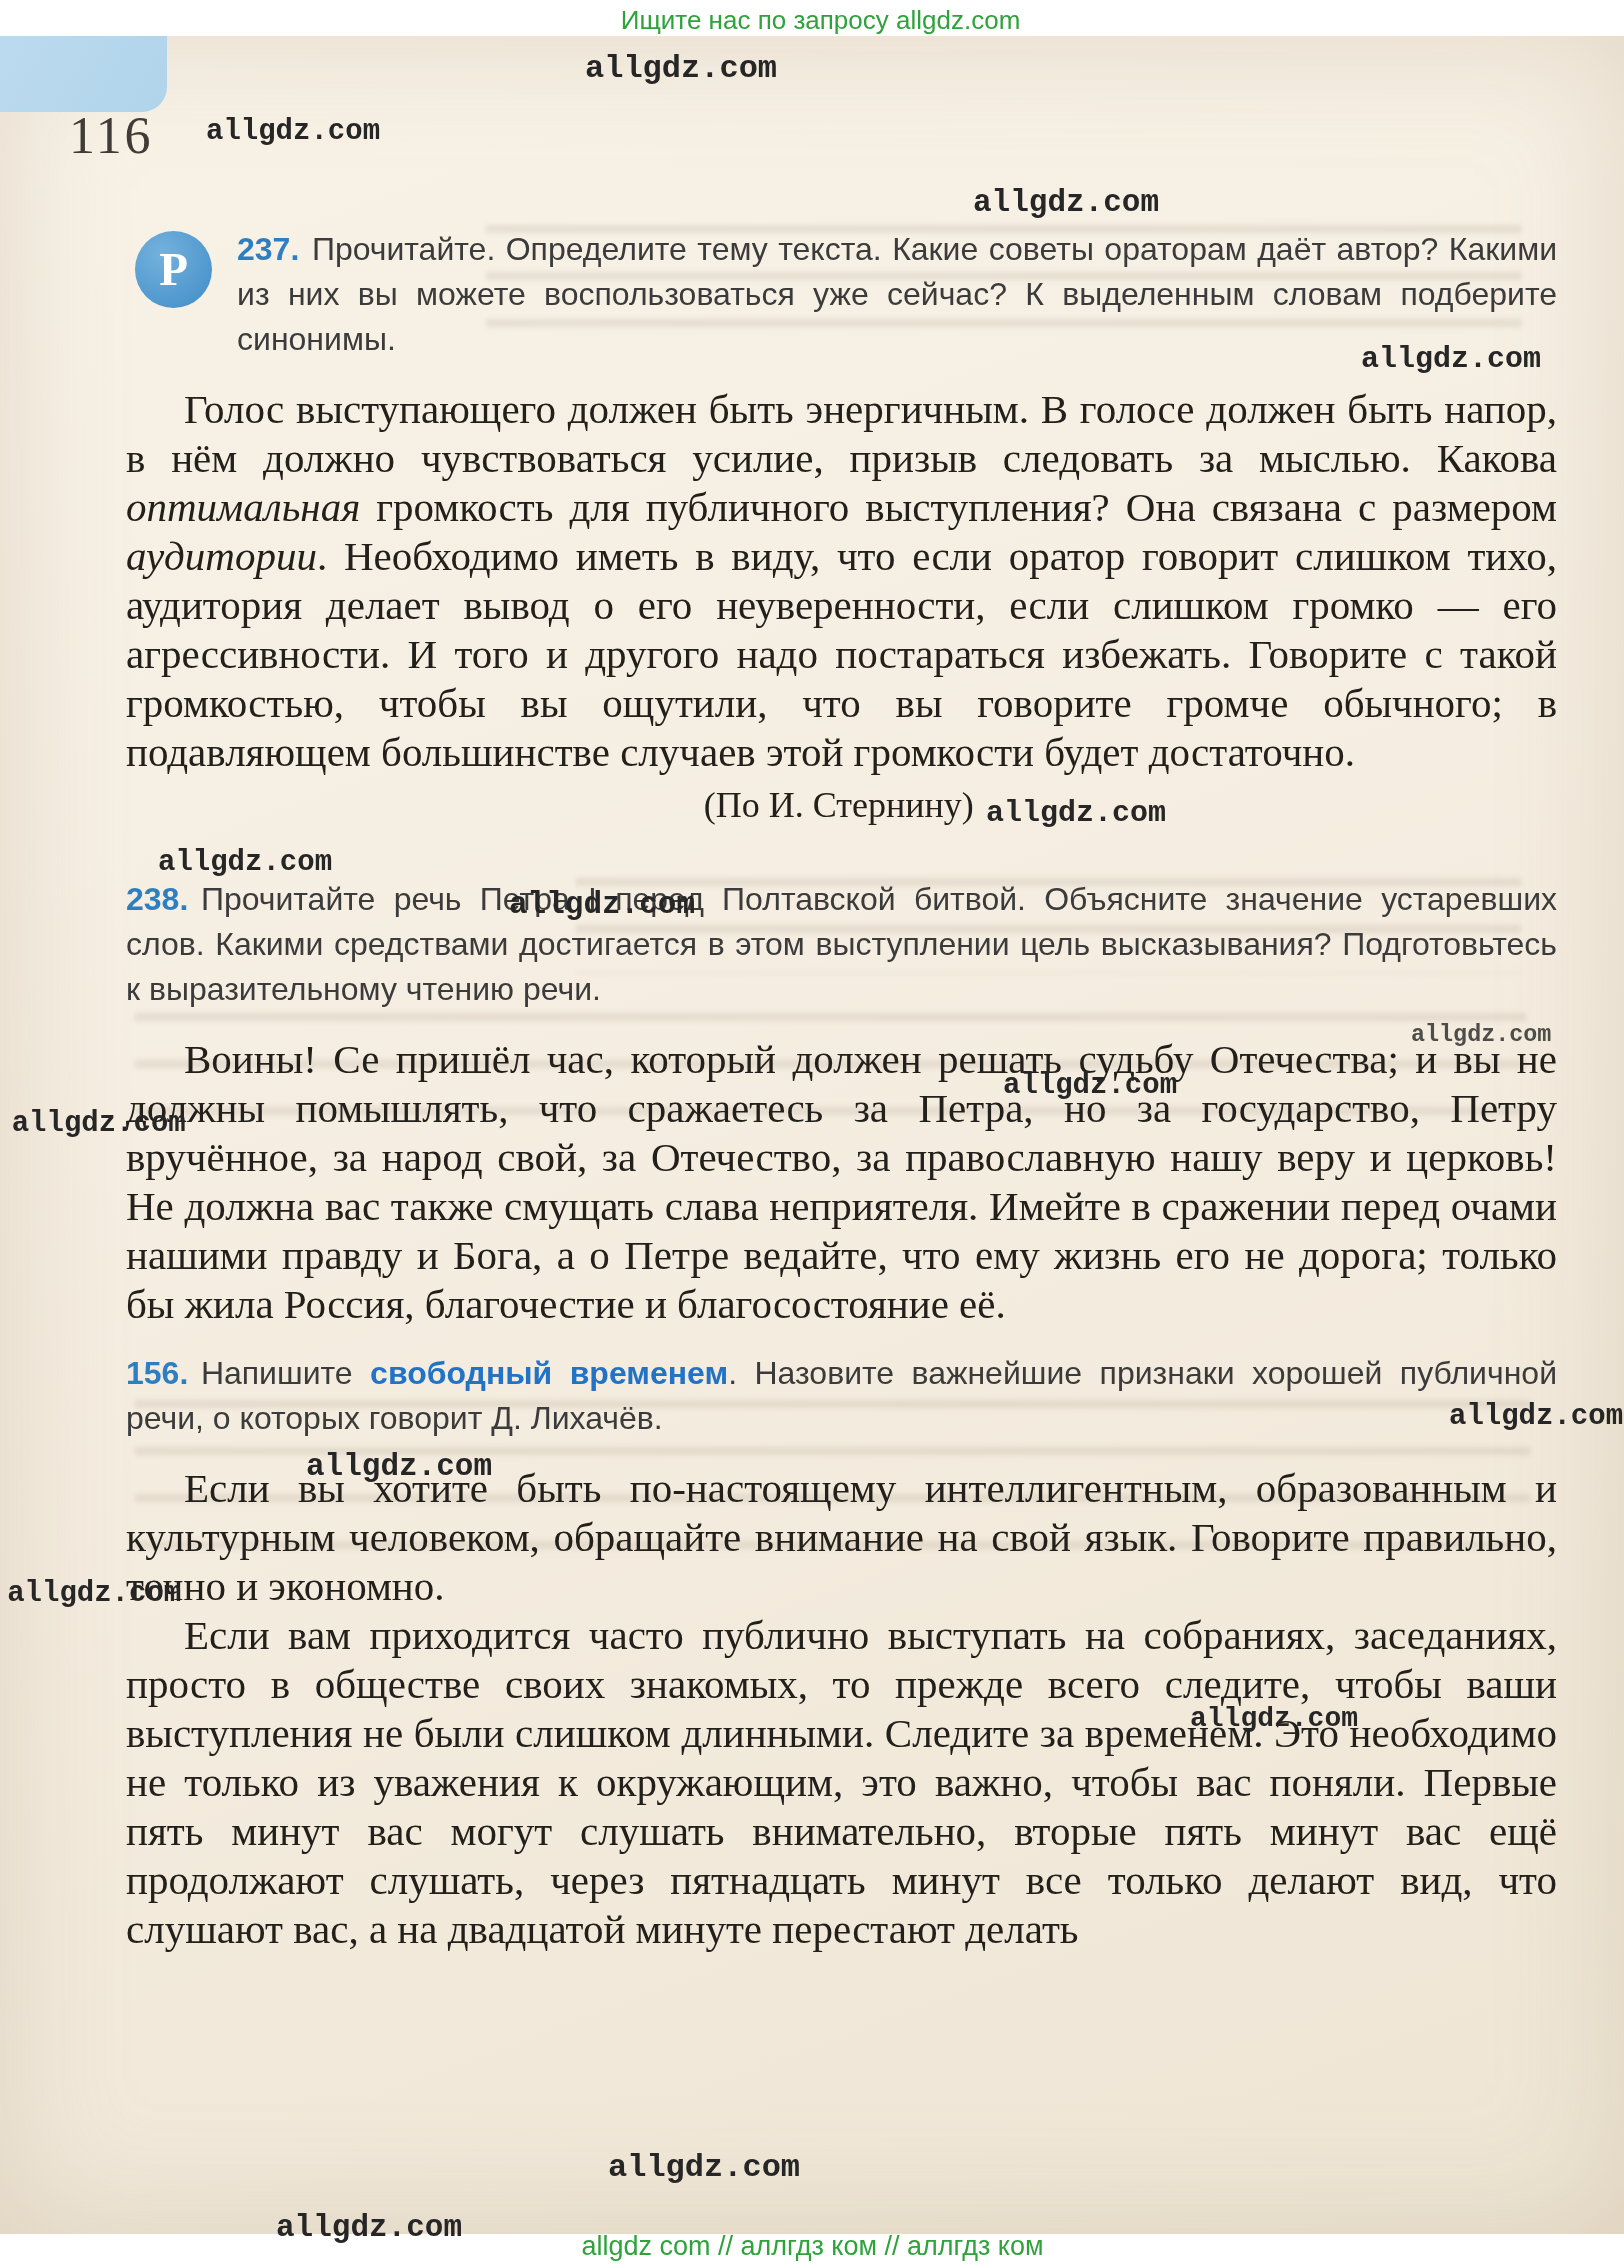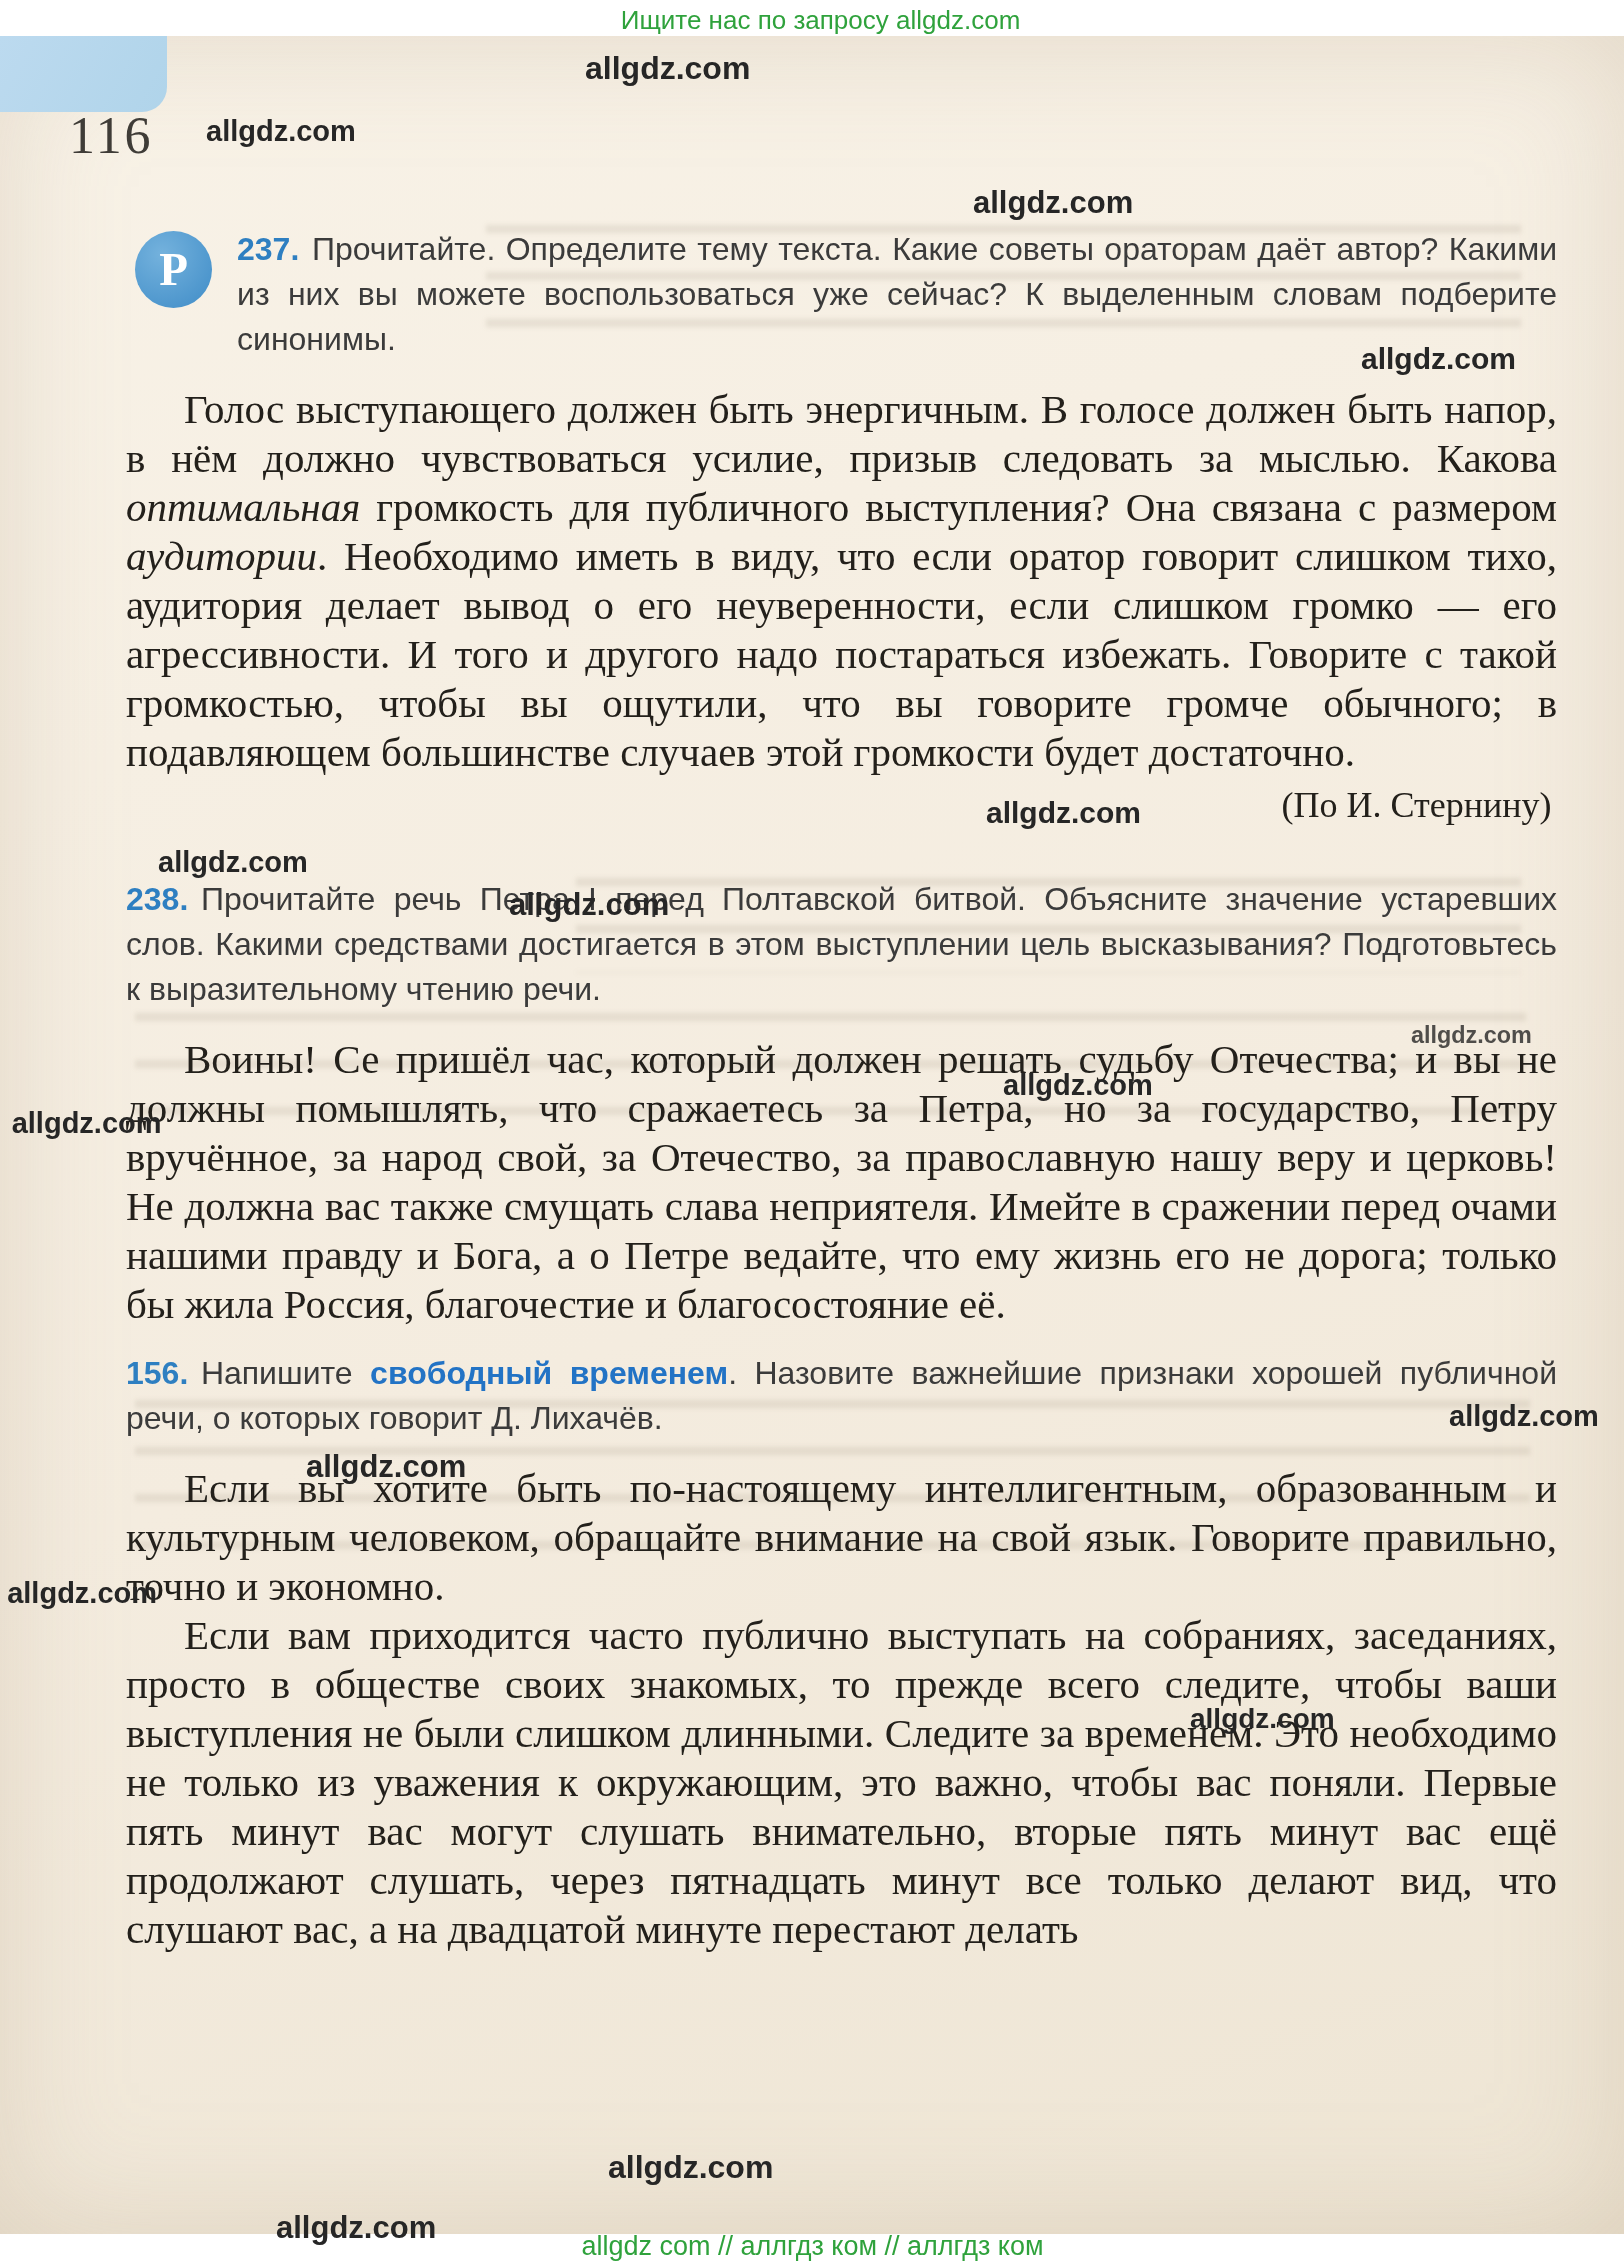--- a/index.html
+++ b/index.html
@@ -64,25 +64,25 @@
     text-align:justify;text-indent:58px;
     hyphens:auto;
     color:var(--ink,#23201b);
   }
   .no-gap{margin-top:0;}
   .seg-italic{font-style:italic;}
   .seg-term{color:var(--term-blue,#2273c5);font-weight:bold;}
   .attribution{
     margin:5.4px 5.4px 0 0;
     font-size:36px;line-height:45px;
-    text-align:right;
+    text-align:center;
   }
   .wm{
     position:absolute;z-index:4;
-    font-family:Liberation Sans, sans-serif;
+    font-family:Liberation Mono, monospace;
     font-weight:600;color:#262626;
     white-space:nowrap;
   }
   .promo-top{
     position:absolute;top:4.5px;left:8px;width:100%;z-index:5;
     text-align:center;
     font-family:"Liberation Sans",sans-serif;
     font-size:26px;color:var(--promo-green,#2fa23c);
   }
   .promo-bottom{

